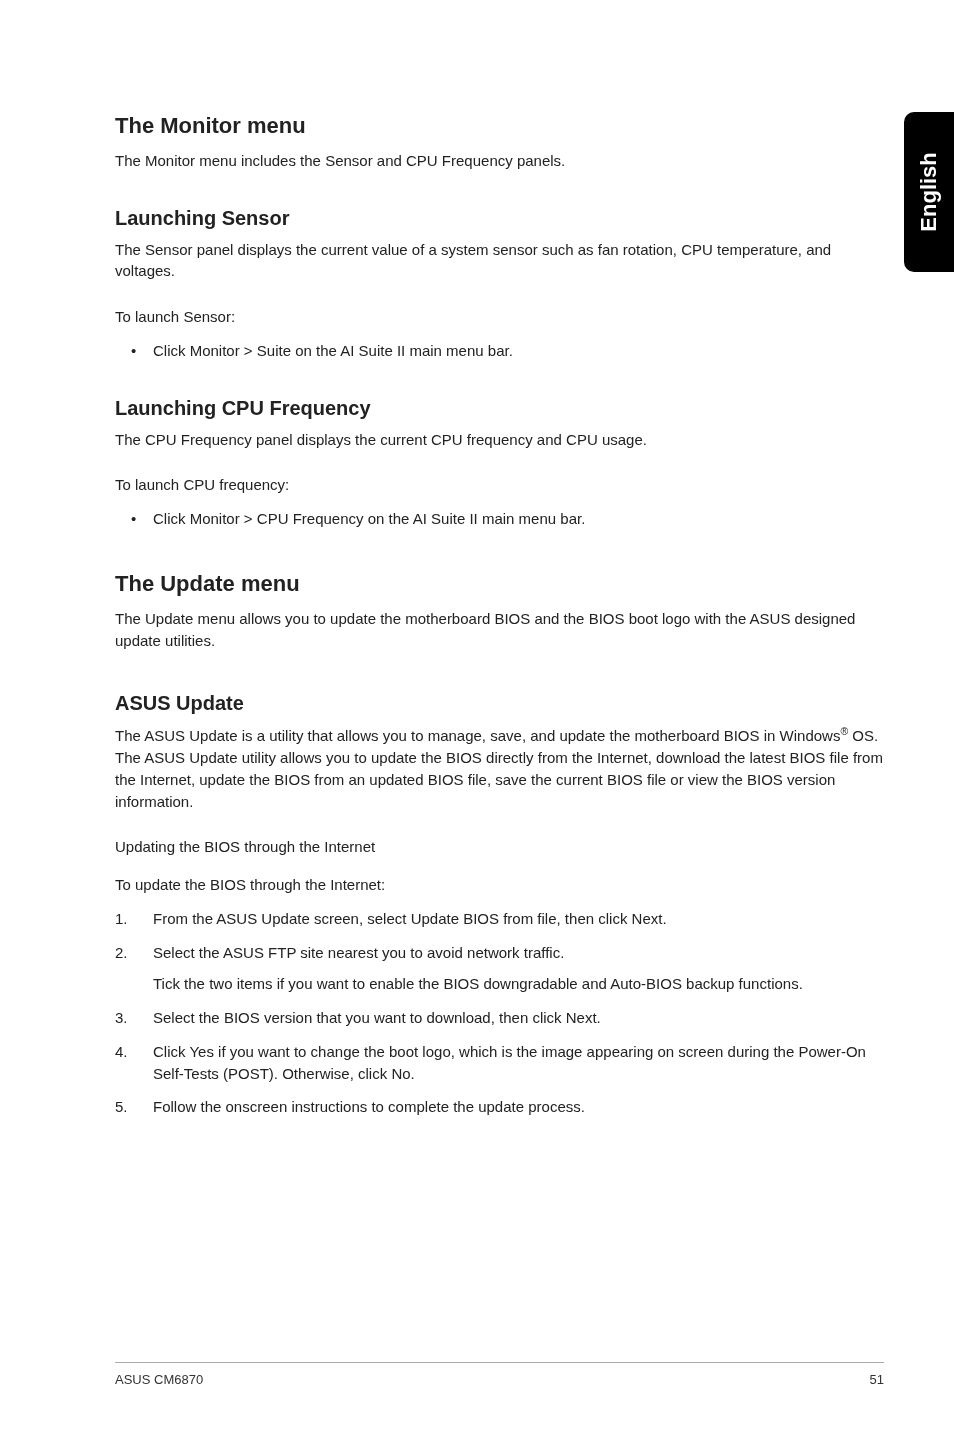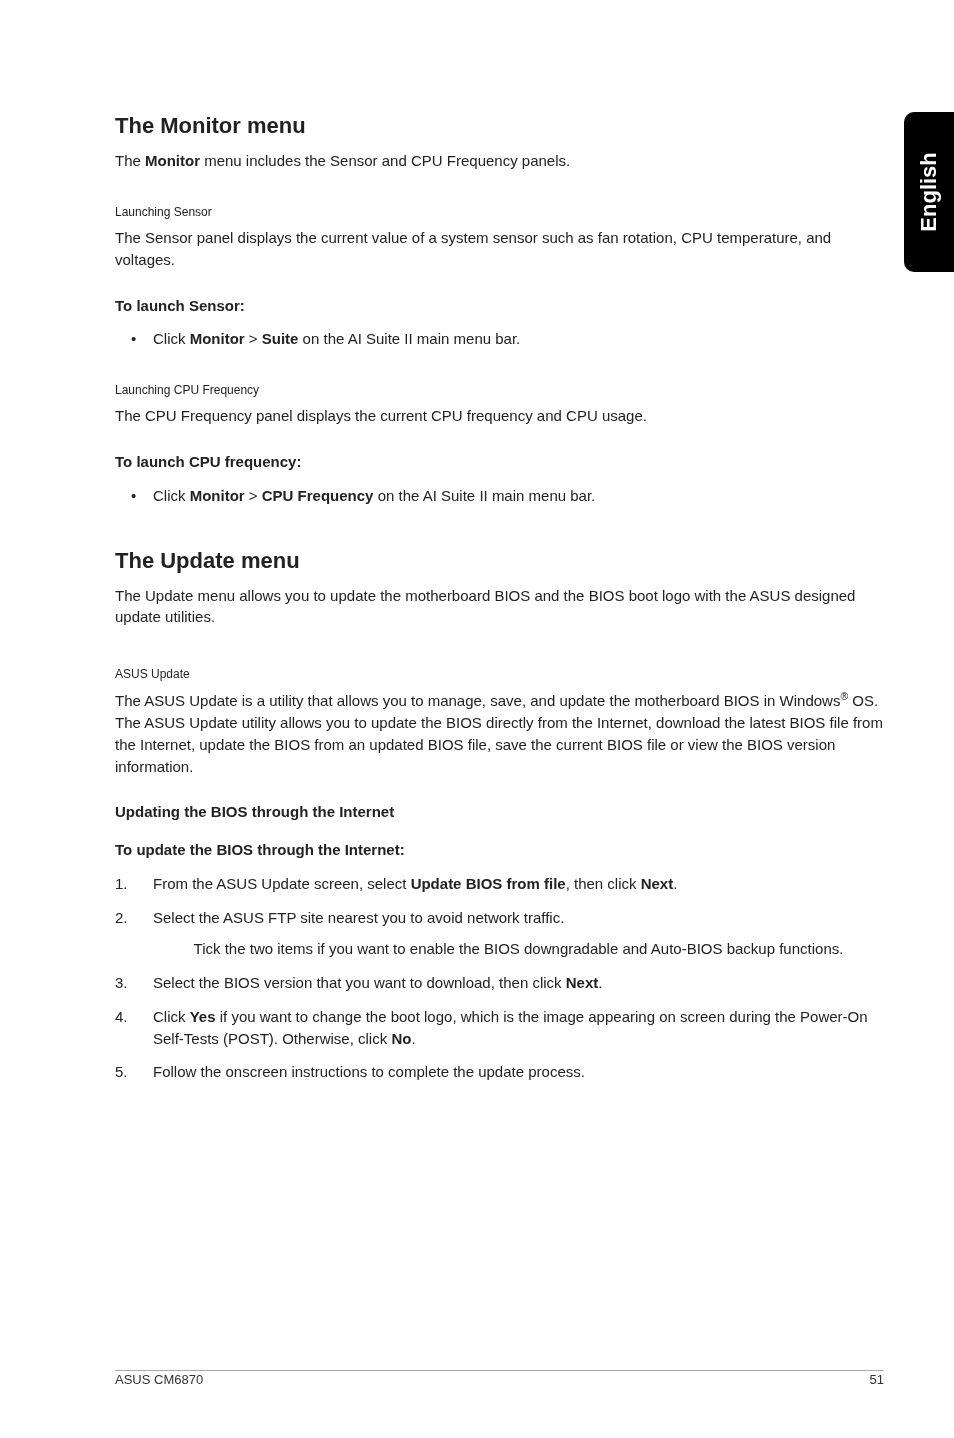--- a/index.html
+++ b/index.html
@@ -33,26 +33,26 @@
     font-size: 22px;
     transform: rotate(-90deg);
     white-space: nowrap;
   }
   h2.section-title {
     font-size: 22px;
     font-weight: bold;
     margin-bottom: 8px;
   }
   h3.sub-title {
-    font-size: 12px;
-    font-weight: normal;
+    font-size: 20px;
+    font-weight: bold;
     margin-bottom: 6px;
   }
   p { margin-bottom: 6px; }
-  .bold { font-weight: bold; }
+  .bold { font-weight: normal; }
   .tight { margin-bottom: 12px; }
   .para { margin-bottom: 10px; }
   ul.bullet { list-style: none; padding-left: 38px; margin-bottom: 10px; }
   ul.bullet li { position: relative; }
   ul.bullet li::before {
     content: "•";
     position: absolute;
     left: -22px;
   }
   ol.numbered { list-style: none; padding-left: 38px; }
@@ -60,29 +60,29 @@
     position: relative;
     margin-bottom: 12px;
   }
   ol.numbered li .num {
     position: absolute;
     left: -38px;
     top: 0;
   }
   ol.numbered li .sub {
     margin-top: 10px;
-    text-align: center;
   }
   sup { font-size: 0.7em; vertical-align: super; }
   .footer {
     position: absolute;
     bottom: 48px;
     left: 115px;
     right: 70px;
     border-top: 1px solid #aaa;
+    padding-top: 8px;
     font-size: 13px;
     color: #333;
     display: flex;
     justify-content: space-between;
   }
   .gap-lg { height: 22px; }
   .gap-md { height: 14px; }
   .gap-sm { height: 6px; }
 </style>
 </head>

